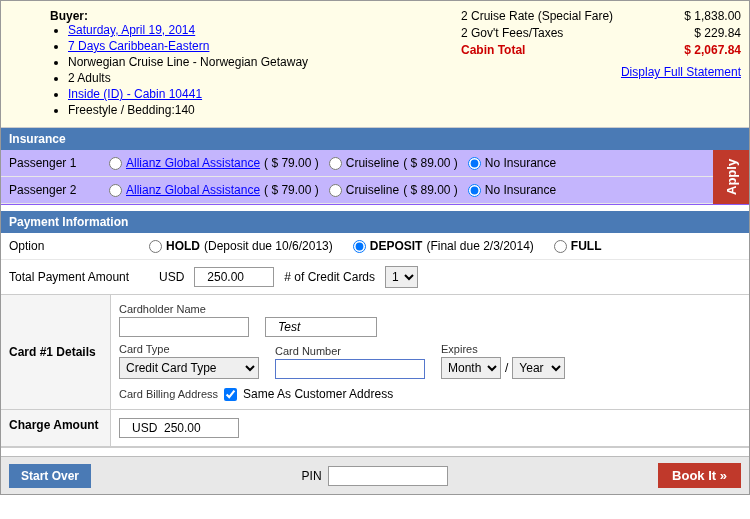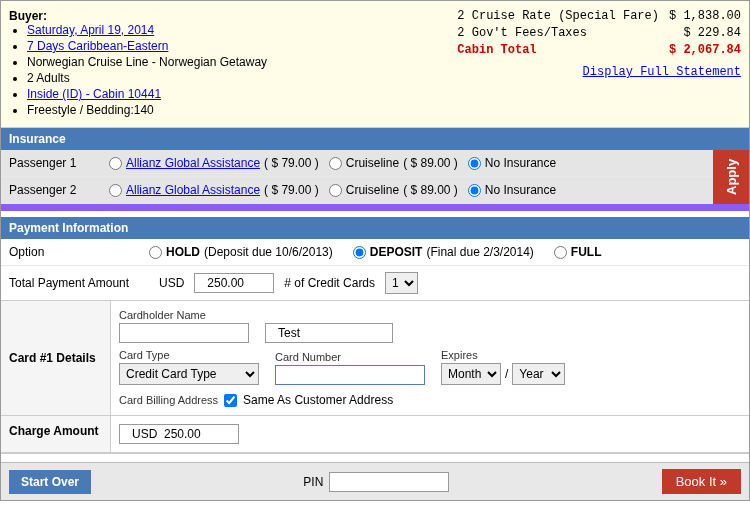--- a/index.html
+++ b/index.html
@@ -26,37 +26,37 @@
     
     .top-info {
       display: flex;
       background: #fffde8;
       padding: 8px;
       border-bottom: 1px solid #ccc;
     }
     .buyer-info {
       flex: 1;
       padding-right: 10px;
+      margin-left: 41px;
     }
     .buyer-info ul {
       list-style: disc;
       padding-left: 18px;
     }
     .buyer-info li {
       margin-bottom: 2px;
     }
     .buyer-info a, .pricing a {
       color: #00f;
       text-decoration: underline;
       cursor: pointer;
     }
     .pricing {
       min-width: 280px;
       text-align: right;
-      font-family: Liberation Mono, monospace;
     }
     .pricing-row {
       display: flex;
       justify-content: space-between;
       margin-bottom: 3px;
     }
     .pricing-label { padding-right: 10px; }
     .cabin-total-label { font-weight: bold; color: #c00; }
     .cabin-total-value { font-weight: bold; color: #c00; }
     .display-full {
@@ -67,22 +67,22 @@
     .section-header {
       background: #4a7ab5;
       color: #fff;
       padding: 4px 8px;
       font-weight: bold;
       font-size: 12px;
     }
 
     
     .insurance-section {
-      background: #e5e5e5;
-      border-bottom: 7px solid #8b5cf6;
+      background: #c4b5fd;
+      border-bottom: 1px solid #8b5cf6;
     }
     .insurance-row {
       display: flex;
       align-items: center;
       padding: 6px 8px;
       border-bottom: 1px solid #e8e8e8;
       position: relative;
     }
     .insurance-label {
       min-width: 100px;
@@ -241,21 +241,21 @@
       display: flex;
       align-items: center;
       gap: 6px;
     }
     .book-btn {
       background: #c0392b;
       color: #fff;
       border: none;
       padding: 5px 14px;
       cursor: pointer;
-      font-weight: normal;
+      font-weight: bold;
       font-size: 13px;
     }
     .link-blue { color: #00f; text-decoration: underline; cursor: pointer; }
 
     .divider-row { height: 6px; background: #fff; }
   </style>
 </head>
 <body>
 
 <div class="main-container">
@@ -381,21 +381,21 @@
     <div class="card-details-row">
       <div class="card-label-cell">Card #1 Details</div>
       <div class="card-fields">
         <div style="display:flex;gap:16px;align-items:flex-end;margin-bottom:6px;">
           <div class="field-group">
             <span class="field-label">Cardholder Name</span>
             <input type="text" value="" style="width: 130px;">
           </div>
           <div class="field-group">
             <span class="field-label">&nbsp;</span>
-            <input type="text" value="Test" style="width: 128px;">
+            <input type="text" value="Test" style="width: 112px; font-style: italic;">
           </div>
         </div>
         <div style="display:flex;gap:16px;align-items:flex-end;margin-bottom:8px;">
           <div class="field-group">
             <span class="field-label">Card Type</span>
             <select style="width:140px;">
               <option>Credit Card Type</option>
               <option>Visa</option>
               <option>MasterCard</option>
               <option>American Express</option>

